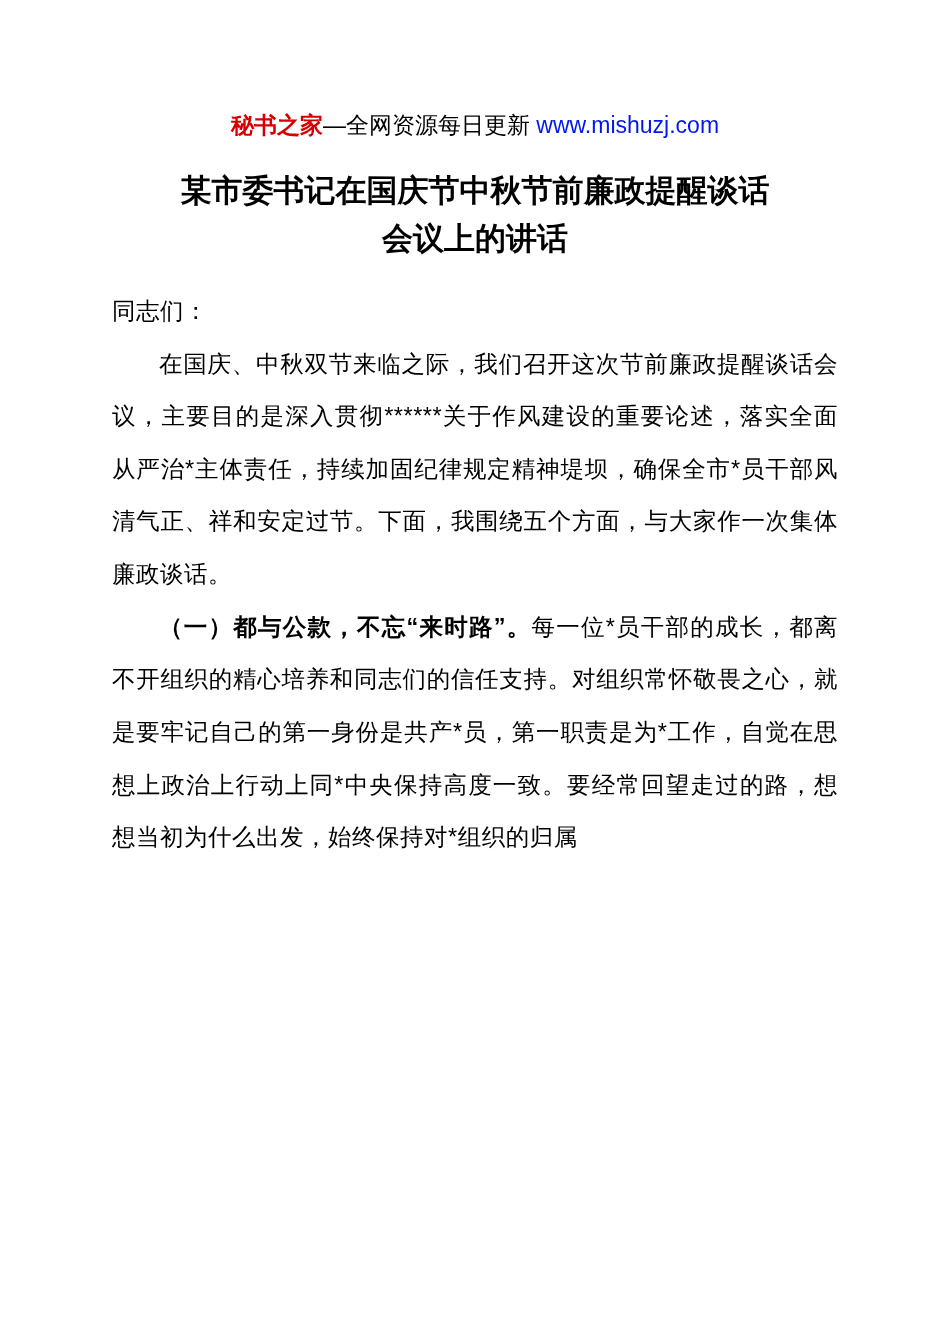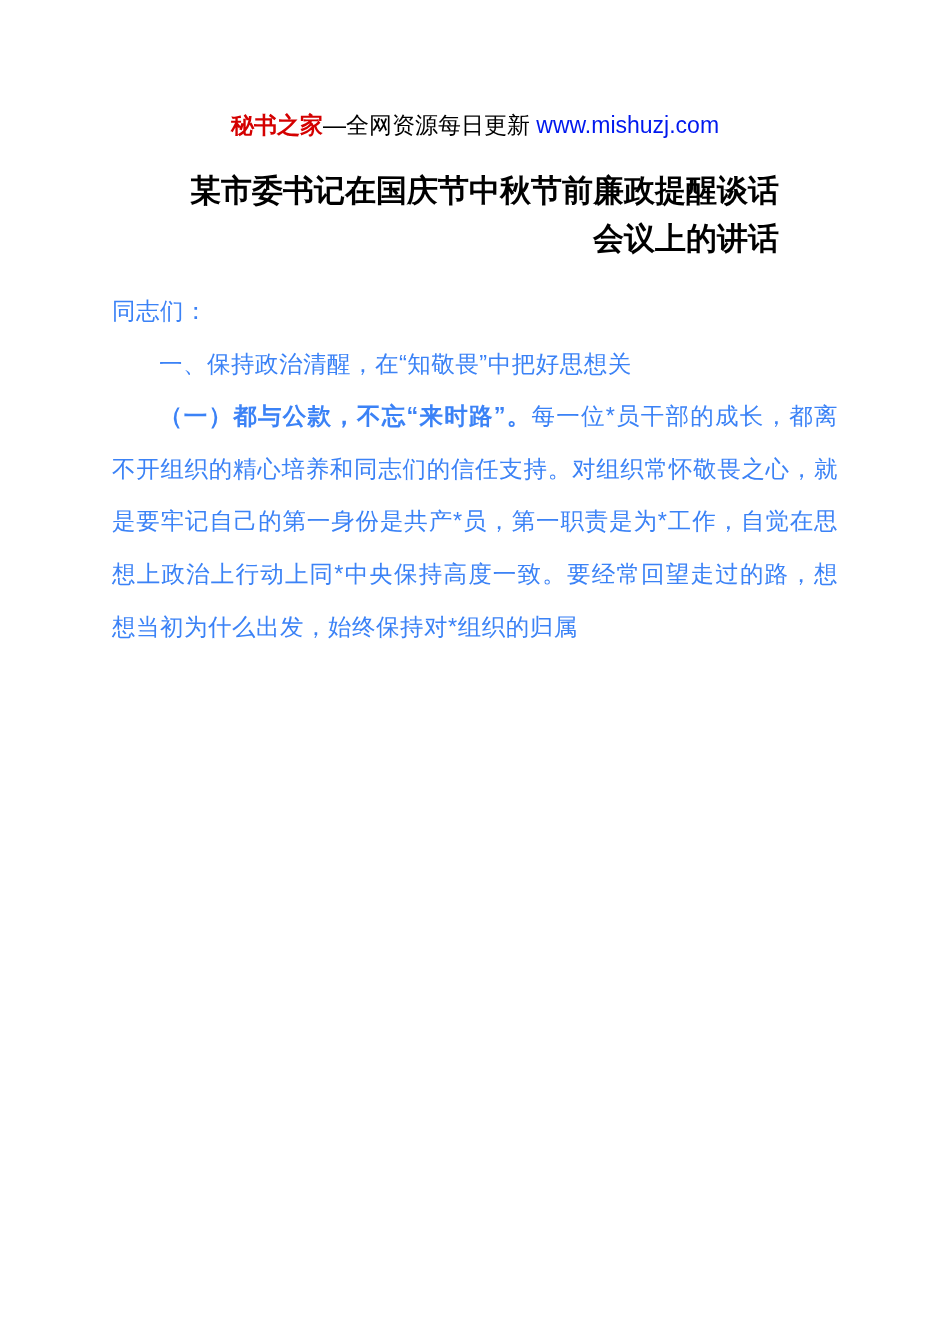--- a/index.html
+++ b/index.html
@@ -32,49 +32,49 @@
   .site-tagline {
     color: #000000;
   }
   .site-url {
     text-decoration: none;
     cursor: pointer;
   }
   .doc-title {
     font-size: 31px;
     font-weight: bold;
-    text-align: right;
+    text-align: center;
     line-height: 1.55;
     max-width: 608px;
     margin: 0 auto 22px auto;
     color: #000000;
   }
   .para {
     font-size: 23.5px;
     line-height: 2.24;
     text-align: justify;
     margin: 0;
-    color: #3b82f6;
+    color: #000000;
     letter-spacing: 0.5px;
   }
   .indent { text-indent: 2em; }
   .lead { font-weight: bold; }
 </style>
 </head>
 <body>
 
 <div class="page">
 
   <div class="doc-header">
     <span class="site-name" style="color: rgb(212, 0, 0);">秘书之家</span><span class="site-tagline">—全网资源每日更新 </span><span class="site-url" style="color: rgb(0, 24, 238);">www.mishuzj.com</span>
   </div>
 
   <h1 class="doc-title">某市委书记在国庆节中秋节前廉政提醒谈话会议上的讲话</h1>
 
   <p class="para">同志们：</p>
 
+  <p class="para indent">在国庆、中秋双节来临之际，我们召开这次节前廉政提醒谈话会议，主要目的是深入贯彻******关于作风建设的重要论述，落实全面从严治*主体责任，持续加固纪律规定精神堤坝，确保全市*员干部风清气正、祥和安定过节。下面，我围绕五个方面，与大家作一次集体廉政谈话。</p>
 
-  <p class="para indent">一、保持政治清醒，在“知敬畏”中把好思想关</p>
 
 
   <p class="para indent"><span class="lead">（一）都与公款，不忘“来时路”。</span><span>每一位*员干部的成长，都离不开组织的精心培养和同志们的信任支持。对组织常怀敬畏之心，就是要牢记自己的第一身份是共产*员，第一职责是为*工作，自觉在思想上政治上行动上同*中央保持高度一致。要经常回望走过的路，想想当初为什么出发，始终保持对*组织的归属</span></p>
 
 </div>
 
 </body></html>

